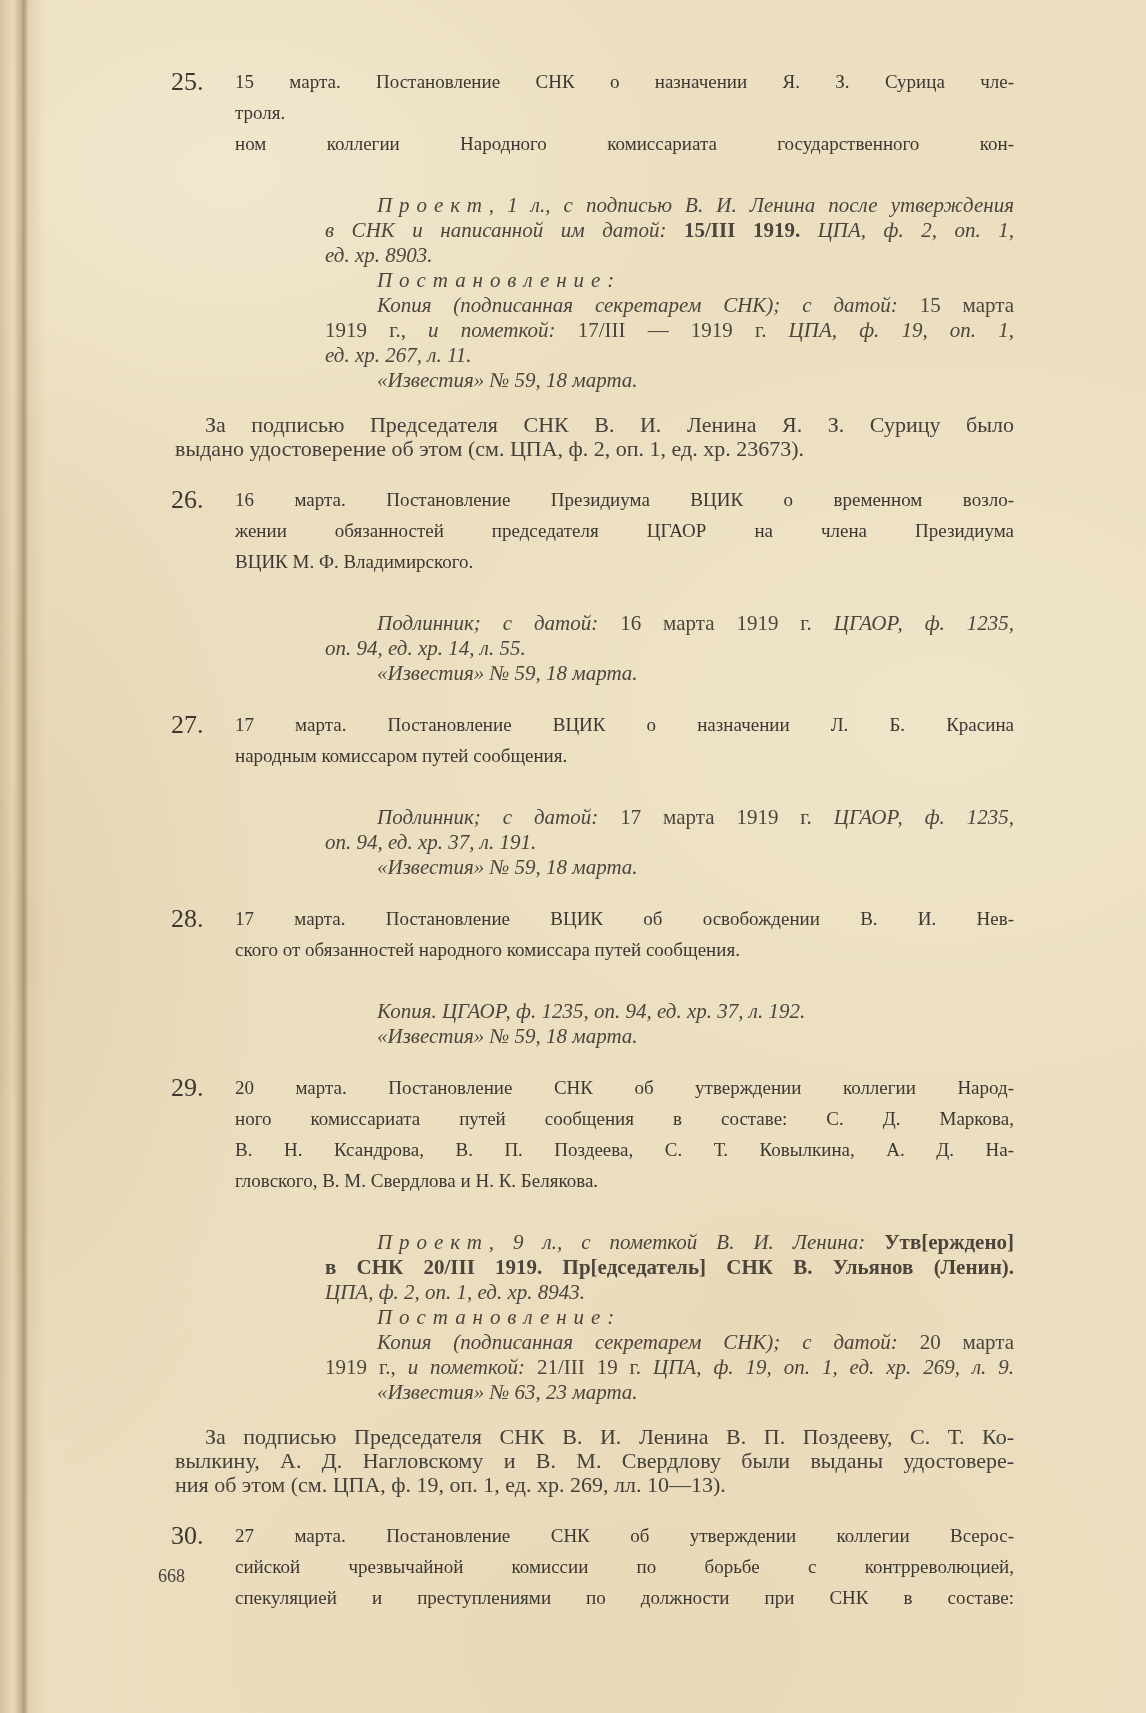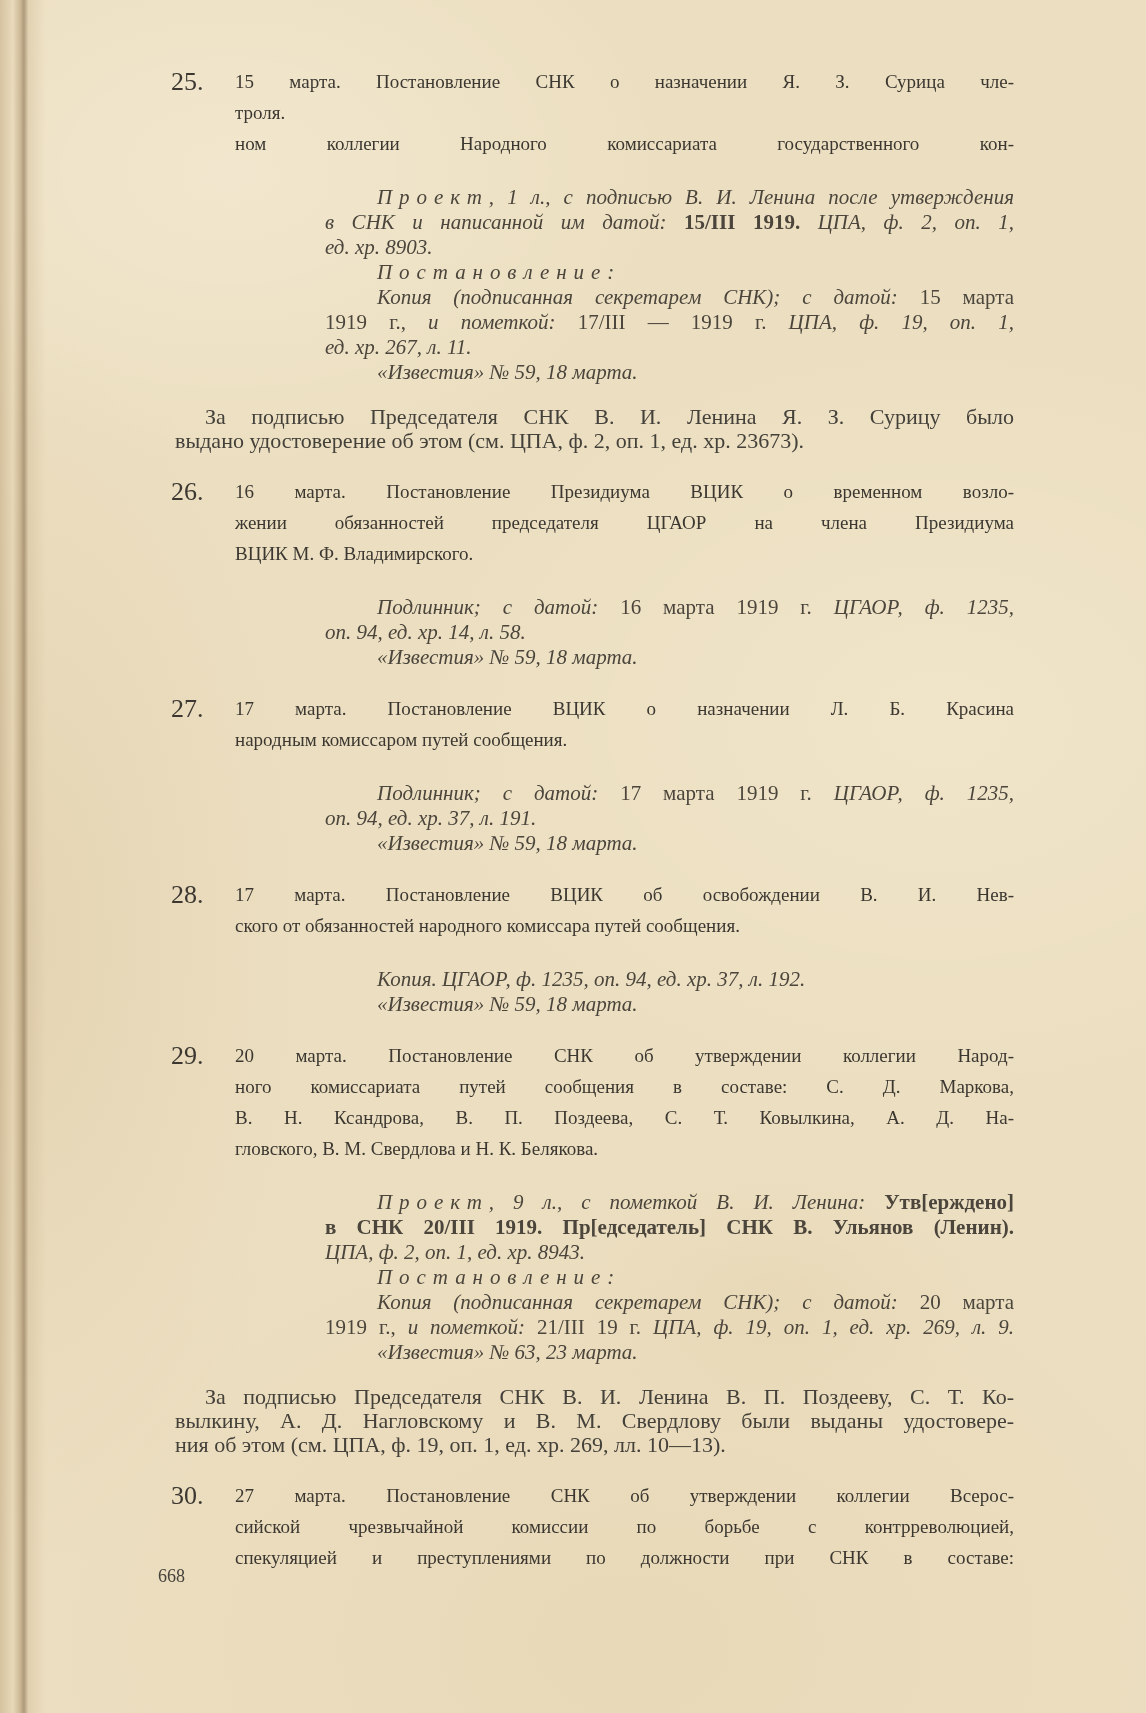--- a/index.html
+++ b/index.html
@@ -25,21 +25,21 @@
       rgba(236,224,195,0) 100%);
   }
   .content{position:absolute;left:235px;top:66px;width:779px;}
   .entry{position:relative;color:#3c3831;}
   .entry + .entry{margin-top:23px;}
   .num{
     position:absolute;left:-64px;top:0;width:60px;
     font-size:26px;line-height:31px;color:#3c3831;
   }
   .hline{font-size:19px;line-height:31px;text-align:left;}
-  .refs{margin-top:26px;margin-left:90px;color:#4b453c;}
+  .refs{margin-top:34px;margin-left:90px;color:#4b453c;}
   .entry:first-child .refs{}
   .rline{font-size:21px;line-height:25px;text-align:left;}
   .note{margin-top:20px;margin-left:-60px;color:#44403a;}
   .nline{font-size:22px;line-height:24px;text-align:left;}
   .find{text-indent:52px;}
   .find-n{text-indent:30px;}
   .jfill{text-align:justify;text-align-last:justify;text-justify:inter-word;}
   .it{font-style:italic;}
   .bd{font-weight:bold;font-style:normal;}
   .rg{font-style:normal;}
@@ -79,21 +79,21 @@
       </div>
       <div class="entry">
         <span class="num">26.</span>
         <div class="heading">
           <div class="hline jfill">16 марта. Постановление Президиума ВЦИК о временном возло-</div>
           <div class="hline jfill">жении обязанностей председателя ЦГАОР на члена Президиума</div>
           <div class="hline">ВЦИК М. Ф. Владимирского.</div>
         </div>
         <div class="refs">
           <div class="rline find jfill"><span class="it">Подлинник; с датой: </span><span class="rg">16 марта 1919 г. </span><span class="it">ЦГАОР, ф. 1235,</span></div>
-          <div class="rline"><span class="it">оп. 94, ед. хр. 14, л. 58.</span></div>
+          <div class="rline"><span class="it">оп. 94, ед. хр. 14, л. 55.</span></div>
           <div class="rline find"><span class="it">«Известия» № 59, 18 марта.</span></div>
         </div>
       </div>
       <div class="entry">
         <span class="num">27.</span>
         <div class="heading">
           <div class="hline jfill">17 марта. Постановление ВЦИК о назначении Л. Б. Красина</div>
           <div class="hline">народным комиссаром путей сообщения.</div>
         </div>
         <div class="refs">

